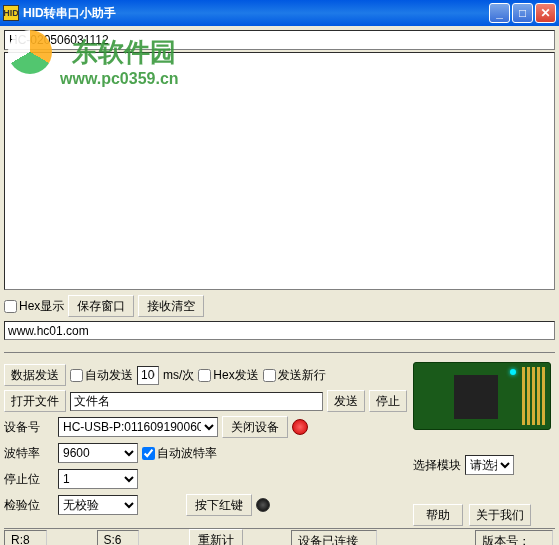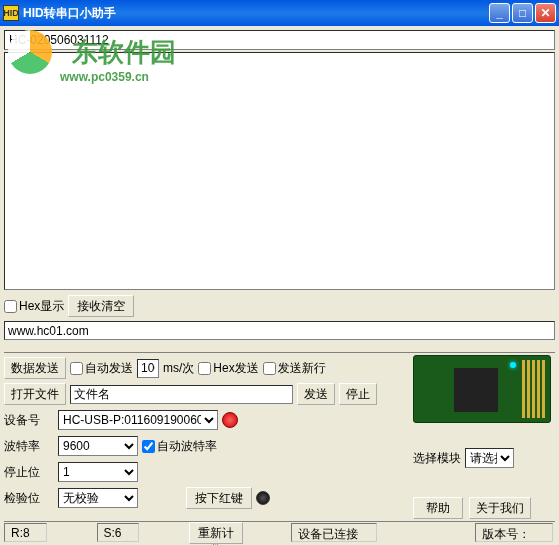--- a/index.html
+++ b/index.html
@@ -8,33 +8,33 @@
 .titlebar-icon { width: 16px; height: 16px; background: #f5d020; border: 1px solid #333; margin-right: 4px; display: flex; align-items: center; justify-content: center; font-size: 9px; font-weight: bold; color: #333; }
 .titlebar-text { color: #fff; font-weight: bold; flex: 1; }
 .win-btns { display: flex; gap: 2px; }
 .win-btn { width: 21px; height: 20px; background: linear-gradient(#7ba7e8,#3a6fd8); border: 1px solid #fff; border-radius: 3px; color: #fff; display: flex; align-items: center; justify-content: center; font-weight: bold; cursor: pointer; }
 .win-btn.close { background: linear-gradient(#f08070,#d84030); }
 .content { padding: 4px; }
 .watermark { position: absolute; top: 30px; left: 8px; pointer-events: none; opacity: 0.9; }
 .watermark-top { display: flex; align-items: center; gap: 20px; }
 .wm-circle { width: 44px; height: 44px; border-radius: 50%; background: conic-gradient(#ffb020 0deg 120deg, #40c060 120deg 240deg, #fff 240deg 360deg); position: relative; }
 .wm-text { font-size: 26px; font-weight: bold; color: #3a9a3e; }
-.wm-url { font-size: 12px; color: #3a9a3e; font-weight: bold; margin-left: 52px; margin-top: -4px; }
+.wm-url { font-size: 16px; color: #3a9a3e; font-weight: bold; margin-left: 52px; margin-top: -4px; }
 .device-line { background: #fff; border: 1px inset #808080; padding: 2px 4px; height: 20px; margin-bottom: 2px; }
 .recv-area { background: #fff; border: 1px inset #808080; height: 238px; width: 100%; resize: none; }
 .ctrl-row { display: flex; align-items: center; gap: 4px; height: 26px; padding: 2px 0; }
 .chk { display: flex; align-items: center; gap: 2px; }
 .chk input { width: 13px; height: 13px; }
 .btn { background: #ece9d8; border: 1px outset #fff; padding: 2px 8px; height: 22px; cursor: pointer; min-width: 60px; }
 .btn-sm { min-width: 50px; padding: 2px 6px; }
 .inp { background: #fff; border: 1px inset #808080; padding: 1px 3px; height: 19px; }
 .sel { background: #fff; border: 1px inset #808080; height: 20px; }
 .site-line { margin-top: 2px; }
 .site-line input { width: 100%; }
-.lower { margin-top: 12px; border-top: 1px solid #808080; padding-top: 2px; position: relative; display: flex; gap: 30px; }
+.lower { margin-top: 12px; border-top: 1px solid #808080; padding-top: 9px; position: relative; display: flex; }
 .lower-left { flex: 1; }
 .lower-right { width: 148px; padding-left: 6px; }
 .form-row { display: flex; align-items: center; height: 26px; gap: 4px; }
 .lbl { width: 50px; text-align: left; }
 .pcb { width: 138px; height: 68px; background: #1a5a1a; border: 1px solid #0a3a0a; position: relative; border-radius: 3px; }
 .pcb-chip { position: absolute; left: 40px; top: 12px; width: 44px; height: 44px; background: #222; }
 .pcb-ant { position: absolute; right: 4px; top: 4px; width: 24px; height: 58px; background: repeating-linear-gradient(90deg,#d4af37 0 3px, #1a5a1a 3px 5px); }
 .pcb-led { position: absolute; right: 34px; top: 6px; width: 6px; height: 6px; background: #00eeff; border-radius: 50%; box-shadow: 0 0 4px #00eeff; }
 .red-dot { width: 16px; height: 16px; border-radius: 50%; background: radial-gradient(#ff6060,#cc0000); border: 1px solid #800; }
 .black-dot { width: 14px; height: 14px; border-radius: 50%; background: radial-gradient(#555,#000); border: 1px solid #333; }
@@ -65,20 +65,21 @@
     <div class="wm-url">www.pc0359.cn</div>
   </div>
 
   <textarea class="recv-area" style=""></textarea>
 
   <div class="ctrl-row">
     <label class="chk">
       <input type="checkbox" style="">
         <span>Hex显示</span>
     </label>
+    <button class="btn">保存窗口</button>
     <button class="btn">接收清空</button>
   </div>
 
   <div class="site-line">
     <input class="inp" value="www.hc01.com" style="">
   </div>
 
   <div class="lower">
     <div class="lower-left">
       <div class="form-row">
@@ -104,20 +105,21 @@
         <input class="inp" style="flex: 1 1 0%;" value="文件名">
         <button class="btn btn-sm" style="min-width:38px">发送</button>
         <button class="btn btn-sm" style="min-width:38px">停止</button>
       </div>
 
       <div class="form-row">
         <span class="lbl">设备号</span>
         <select class="sel" style="width:160px">
           <option>HC-USB-P:011609190060</option>
         </select>
+        <button class="btn">关闭设备</button>
         <div class="red-dot"></div>
       </div>
 
       <div class="form-row">
         <span class="lbl">波特率</span>
         <select class="sel" style="width:80px">
           <option>9600</option>
         </select>
         <label class="chk">
           <input type="checkbox" checked="" style="">

